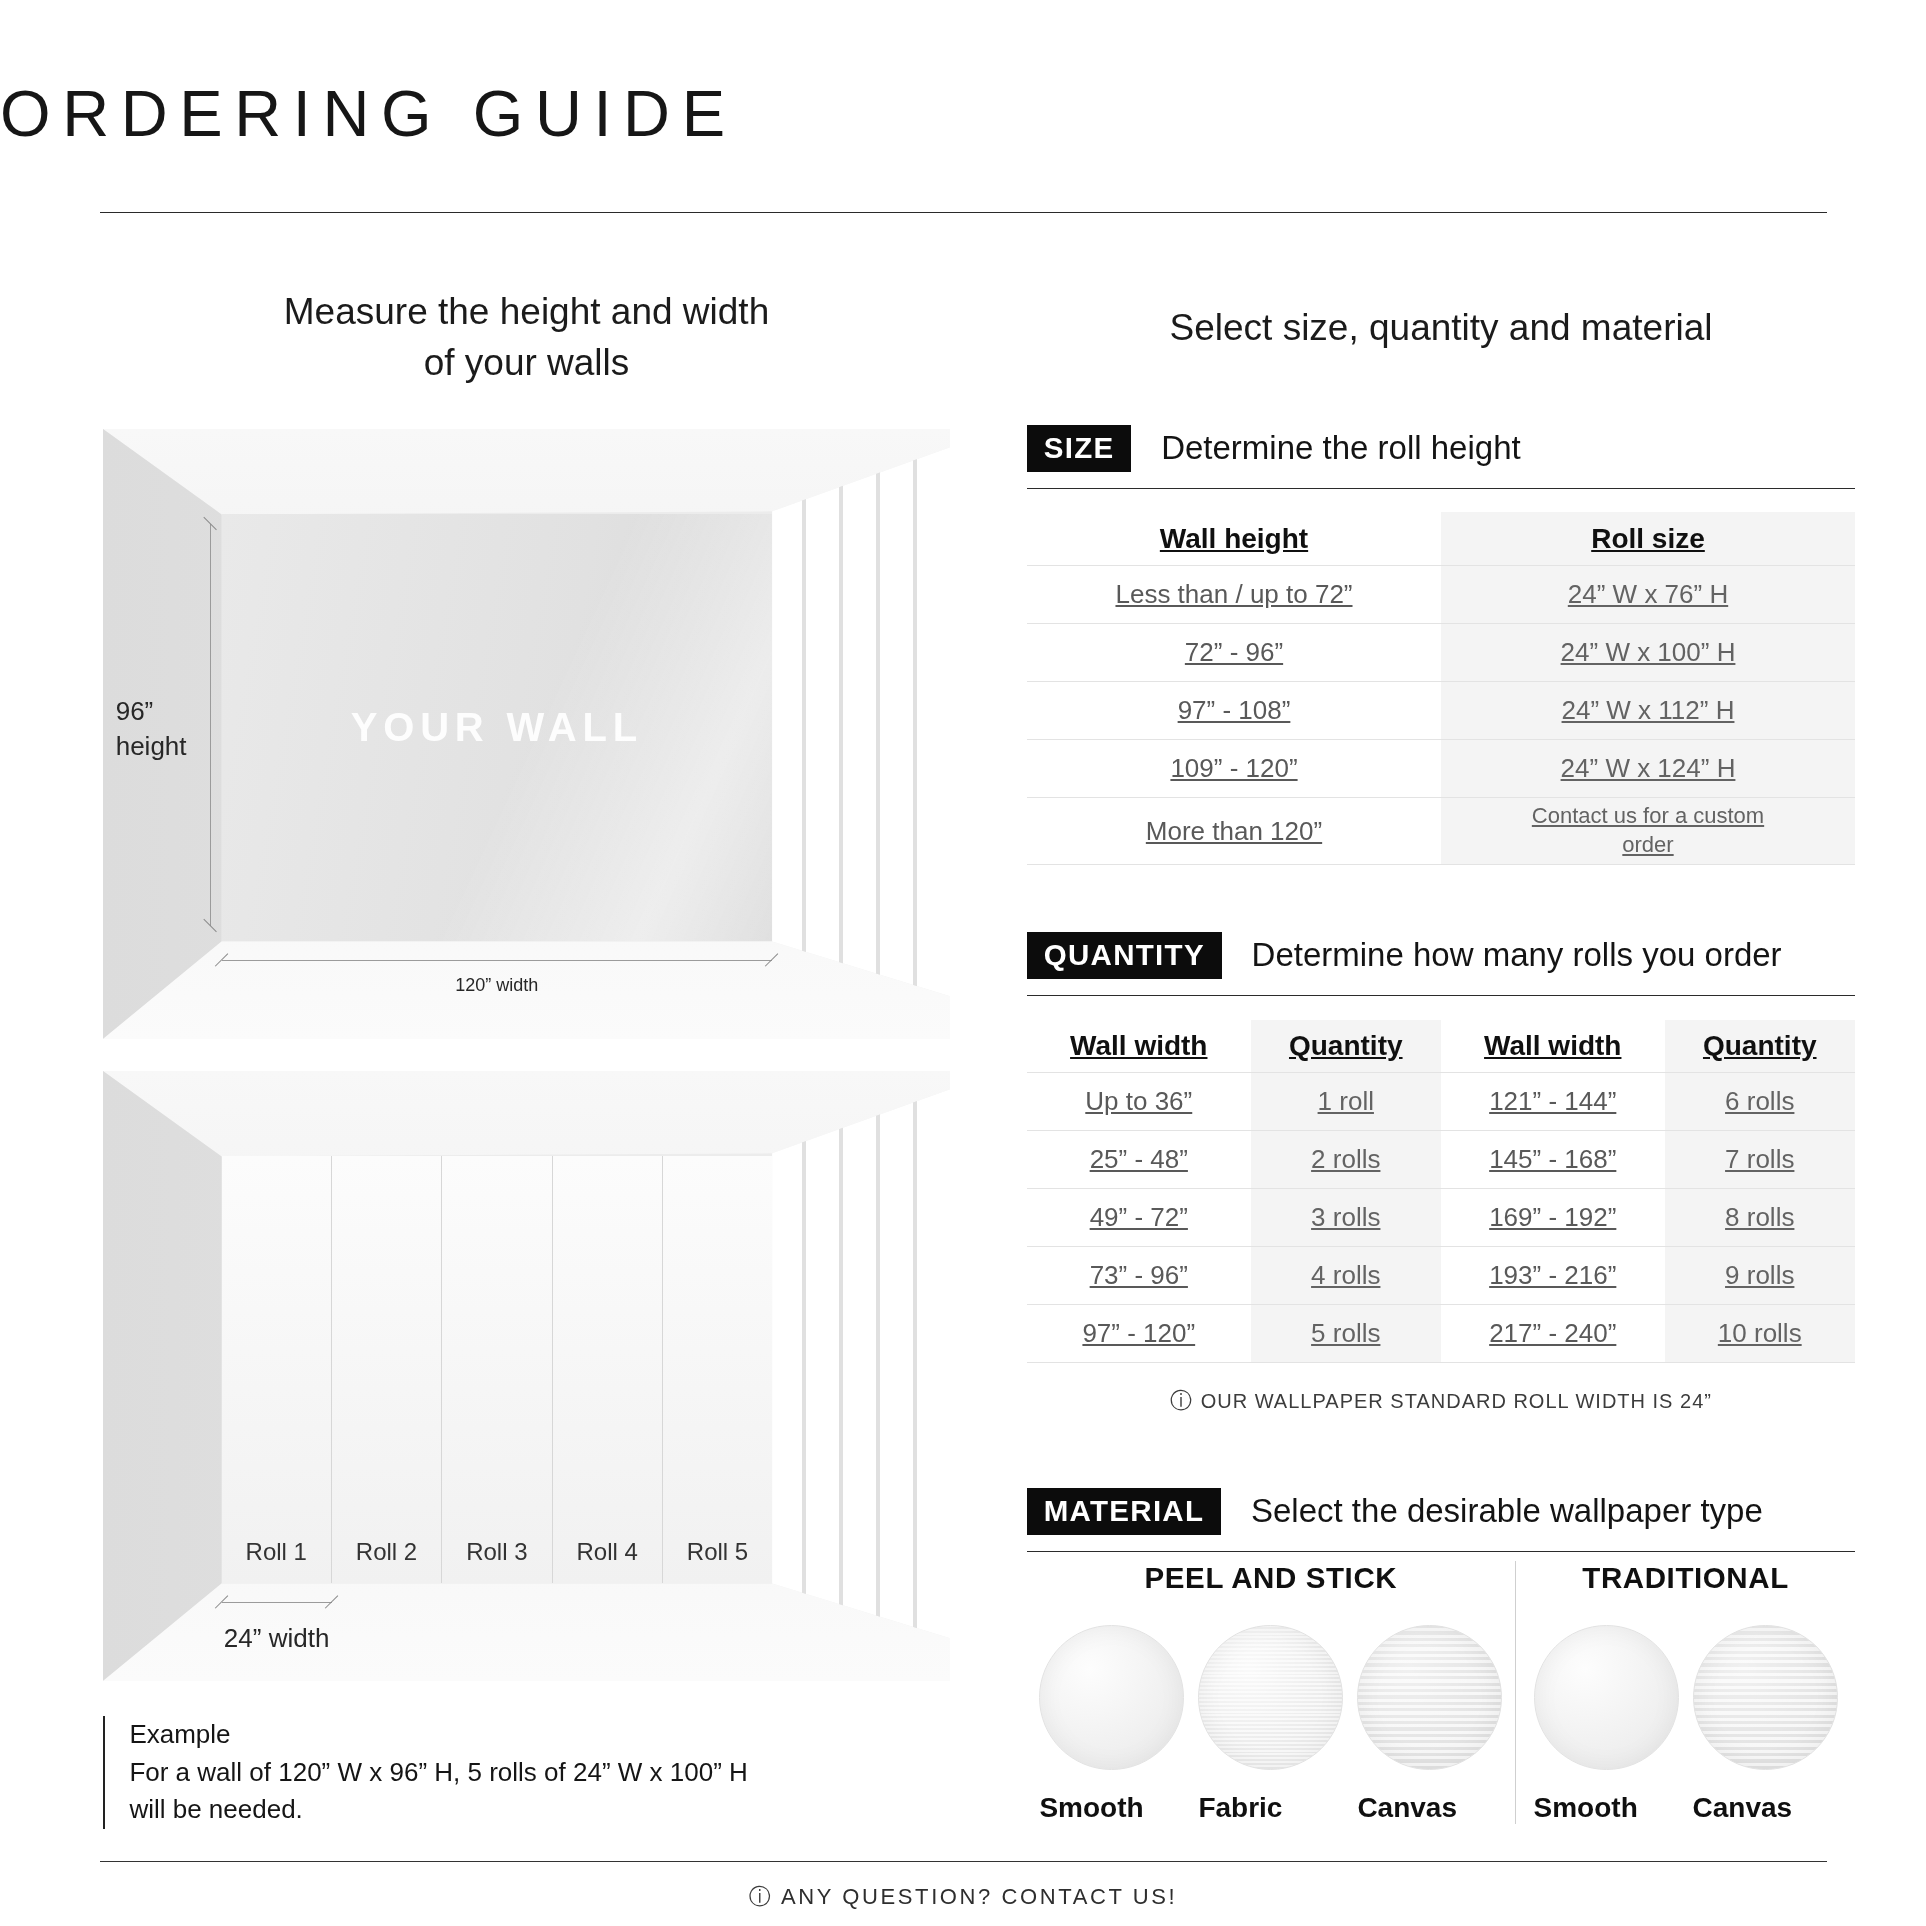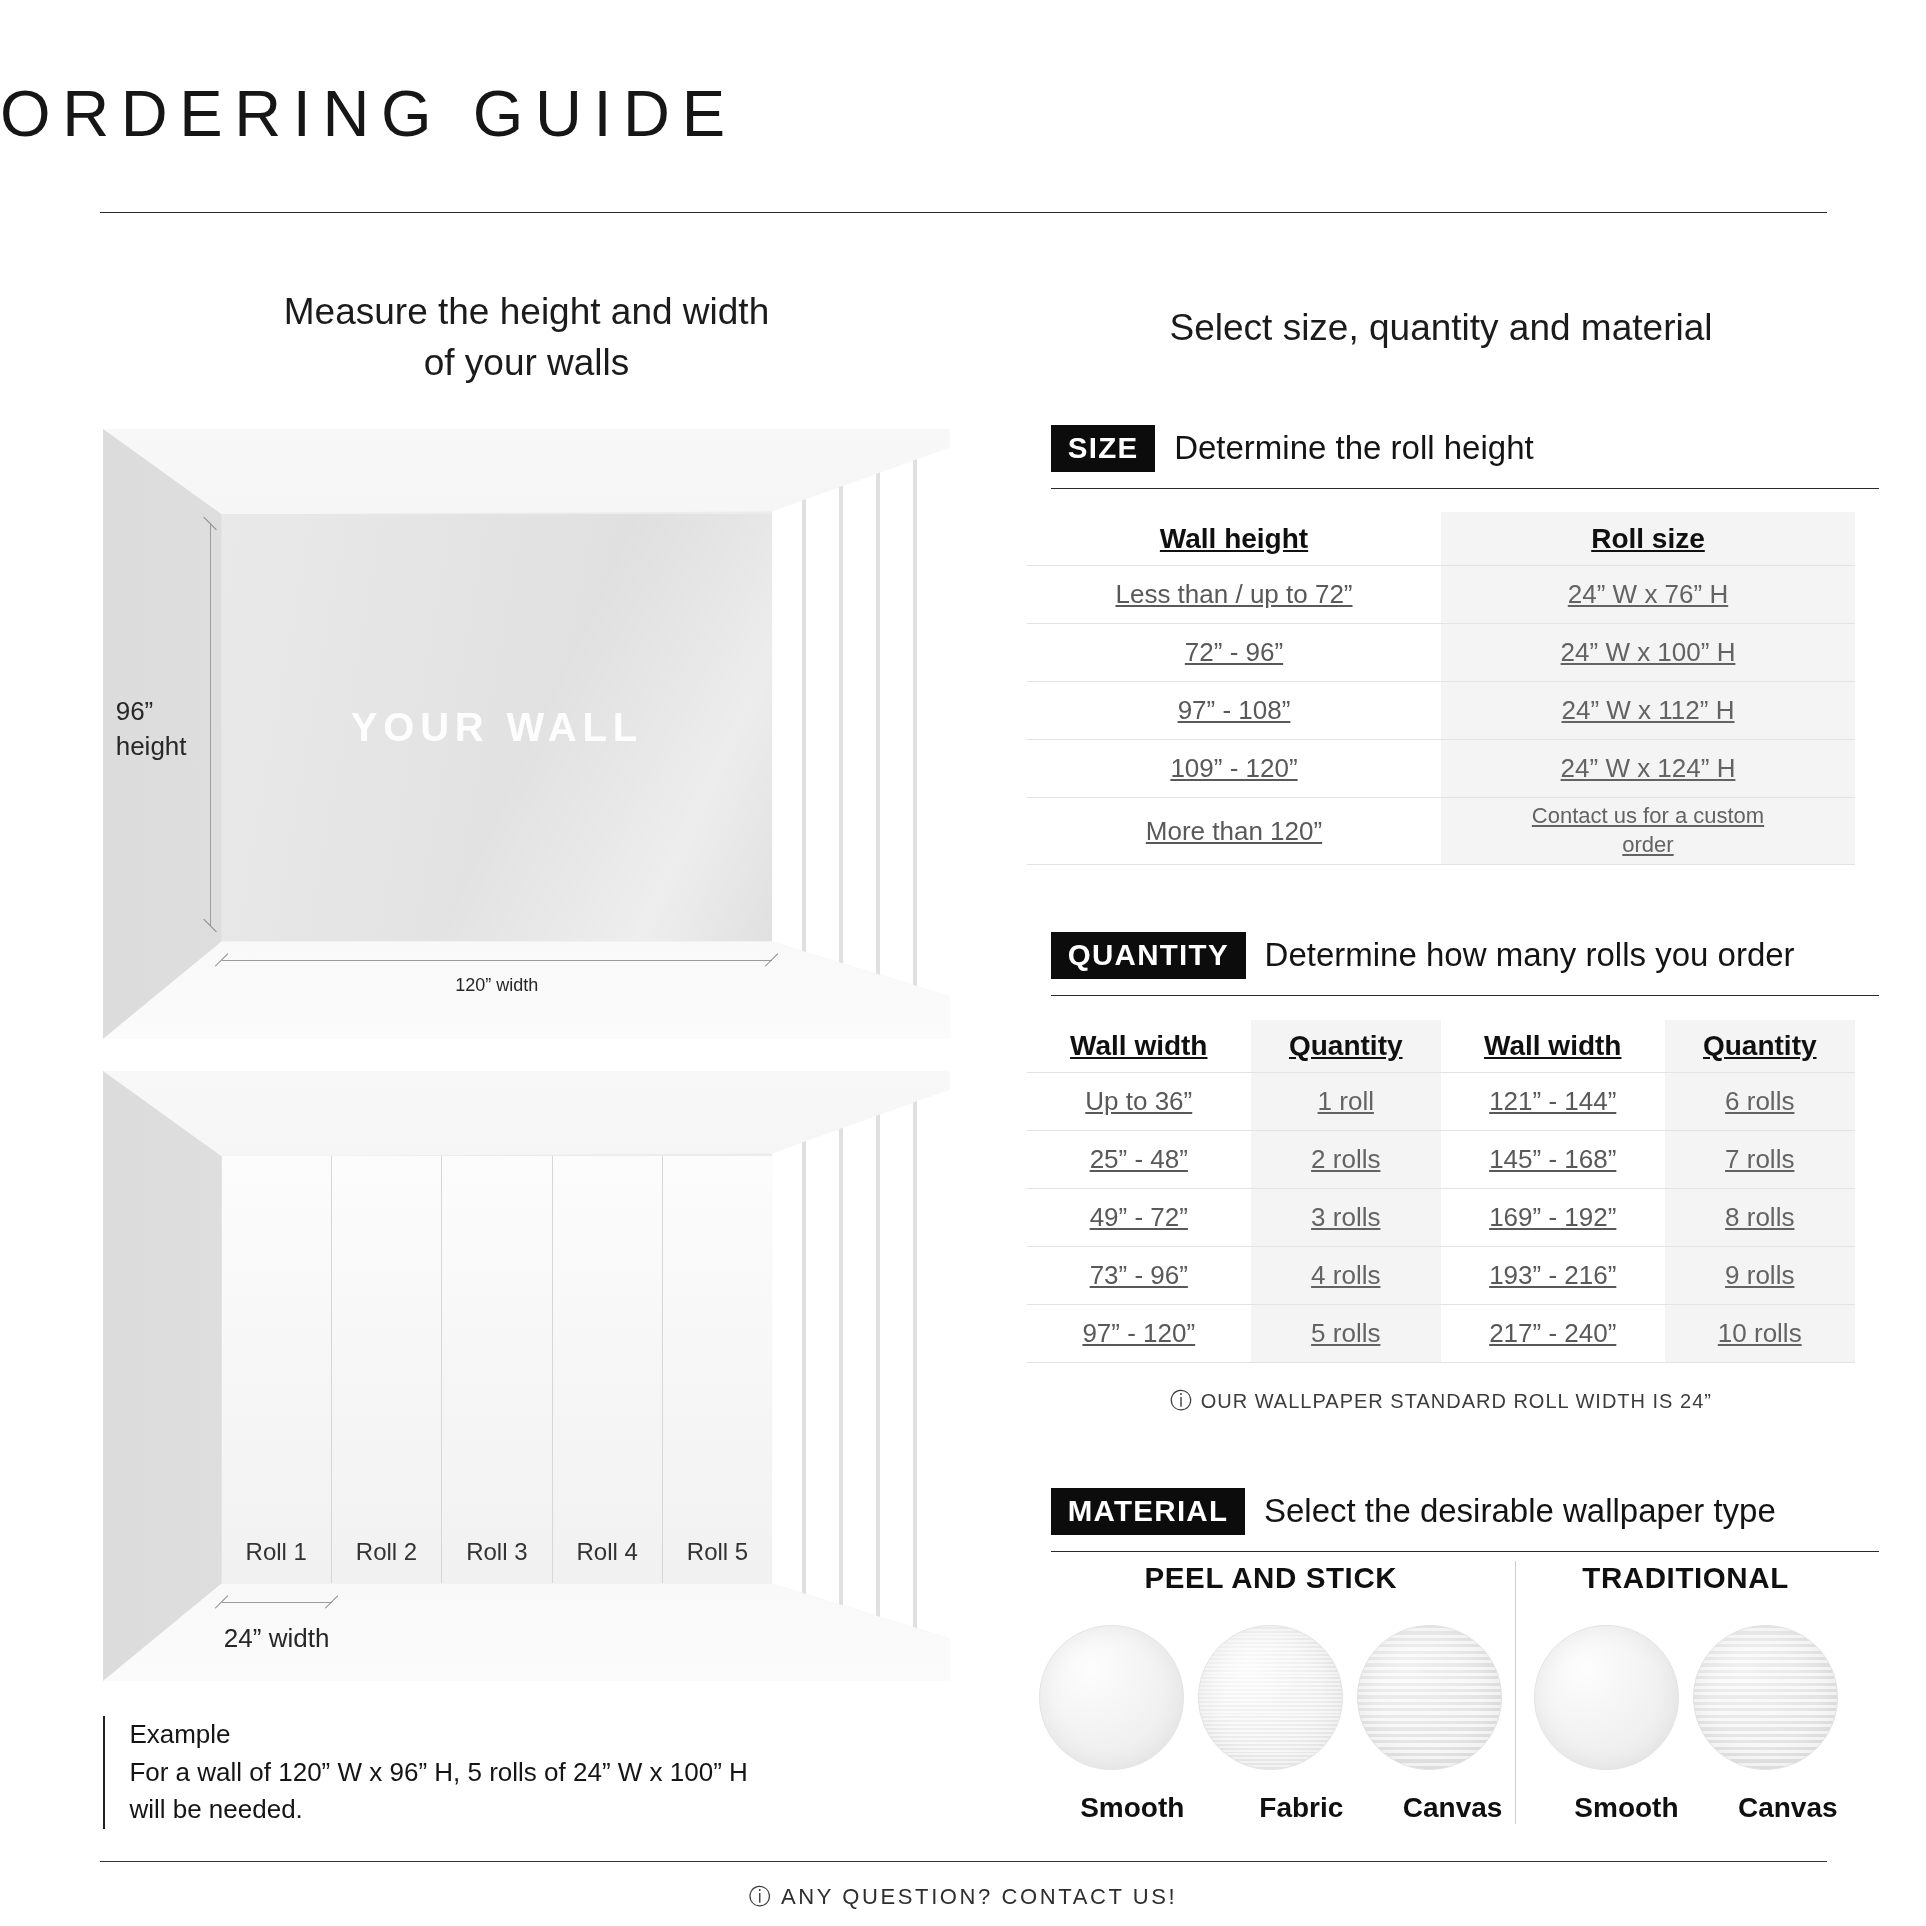--- a/index.html
+++ b/index.html
@@ -64,21 +64,21 @@
     font-size:24px; color:#333; }
 
   .example { position:absolute; left:103px; top:1716px; border-left:2.6px solid #222;
     padding-left:24.4px; font-size:26px; line-height:1.45; color:#151515; }
 
   
   .right-heading { position:absolute; top:307px; left:1027px; width:828px; text-align:center;
     font-size:37px; font-weight:500; color:#1b1b1b; }
 
   .section-head { position:absolute; left:1027px; width:828px; display:flex; align-items:center;
-    gap:19px; padding-bottom:16.7px; border-bottom:1.9px solid #2b2b2b;margin-left:24px; }
+    gap:30px; padding-bottom:16.7px; border-bottom:1.9px solid #2b2b2b; }
   .badge { background:#0c0c0c; color:#ffffff; font-weight:700; font-size:29.5px;
     letter-spacing:1.3px; padding:6.4px 16.7px; }
   .section-sub { font-size:33px; color:#141414; font-weight:400; }
   .head-size { top:425px; }
   .head-quantity { top:932px; }
   .head-material { top:1488px; }
 
   .size-table { position:absolute; left:1027px; top:512px; width:828px; }
   .trow { display:flex; border-bottom:1.3px solid #e3e3e3; }
   .trow .cell { display:flex; align-items:center; justify-content:center; text-align:center;
@@ -106,21 +106,21 @@
     font-size:20px; letter-spacing:1px; color:#3c3c3c; }
   .info-glyph { font-size:22px; margin-right:7.7px; color:#3c3c3c; }
 
   .materials { position:absolute; left:1027px; top:1561px; width:828px; display:flex; align-items:stretch; }
   .mat-group { display:flex; flex-direction:column; align-items:center; }
   .mat-group-1 { width:59%; }
   .mat-group-2 { width:41%; }
   .mat-divider { width:1.3px; background:#cfcfcf; }
   .mat-title { font-size:29.5px; font-weight:700; letter-spacing:0.6px; color:#101010; }
   .mat-options { display:flex; gap:14px; margin-top:29.5px; }
-  .mat-option { display:flex; flex-direction:column; align-items:flex-end; }
+  .mat-option { display:flex; flex-direction:column; align-items:flex-start; }
   .circle { width:145px; height:145px; border-radius:50%; border:0.6px solid #e2e2e2;
     box-shadow:inset 0 0 26px rgba(0,0,0,0.05); }
   .tex-smooth { background:radial-gradient(circle at 35% 30%, #fdfdfd, #ededed 75%, #e5e5e5); }
   .tex-fabric { background:
       radial-gradient(circle at 35% 30%, rgba(255,255,255,0.75), rgba(255,255,255,0) 65%),
       repeating-linear-gradient(0deg,#eaeaea 0 1.9px,#f8f8f8 1.9px 3.9px),
       repeating-linear-gradient(90deg,#ededed 0 1.9px,#f6f6f6 1.9px 3.9px);
       background-color:#f0f0f0; }
   .tex-canvas { background:
       radial-gradient(circle at 35% 30%, rgba(255,255,255,0.5), rgba(255,255,255,0) 70%),

